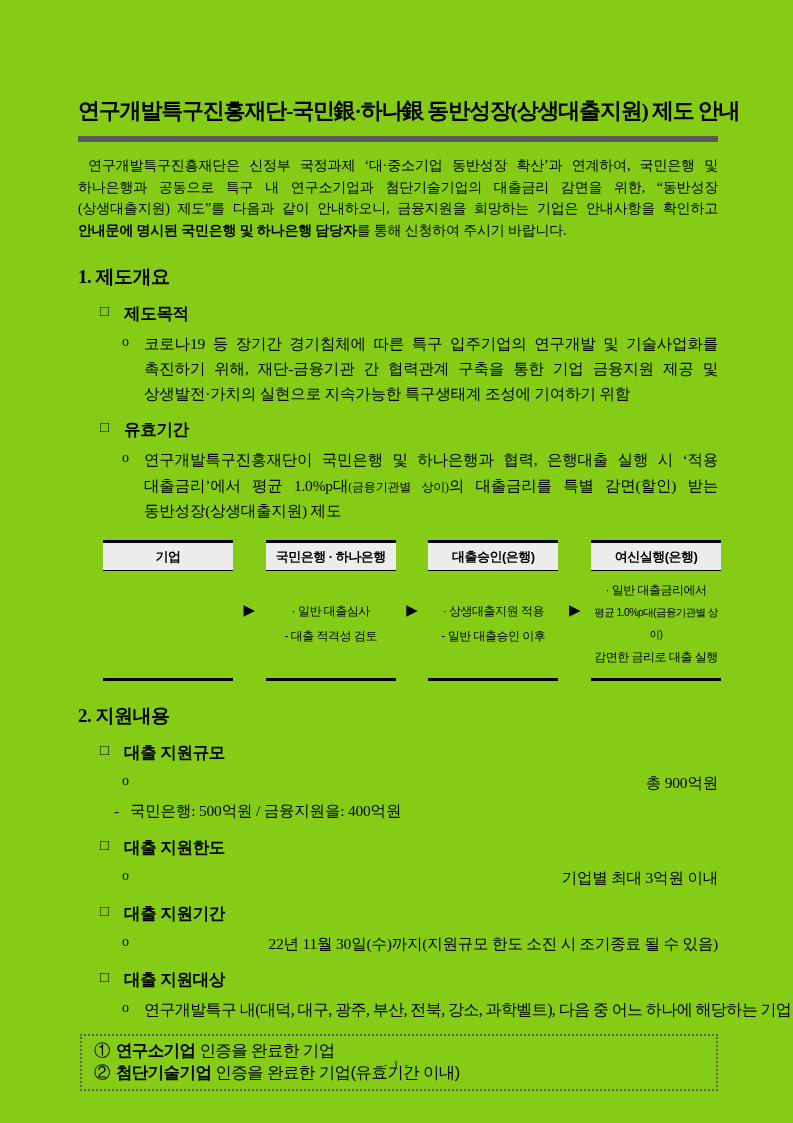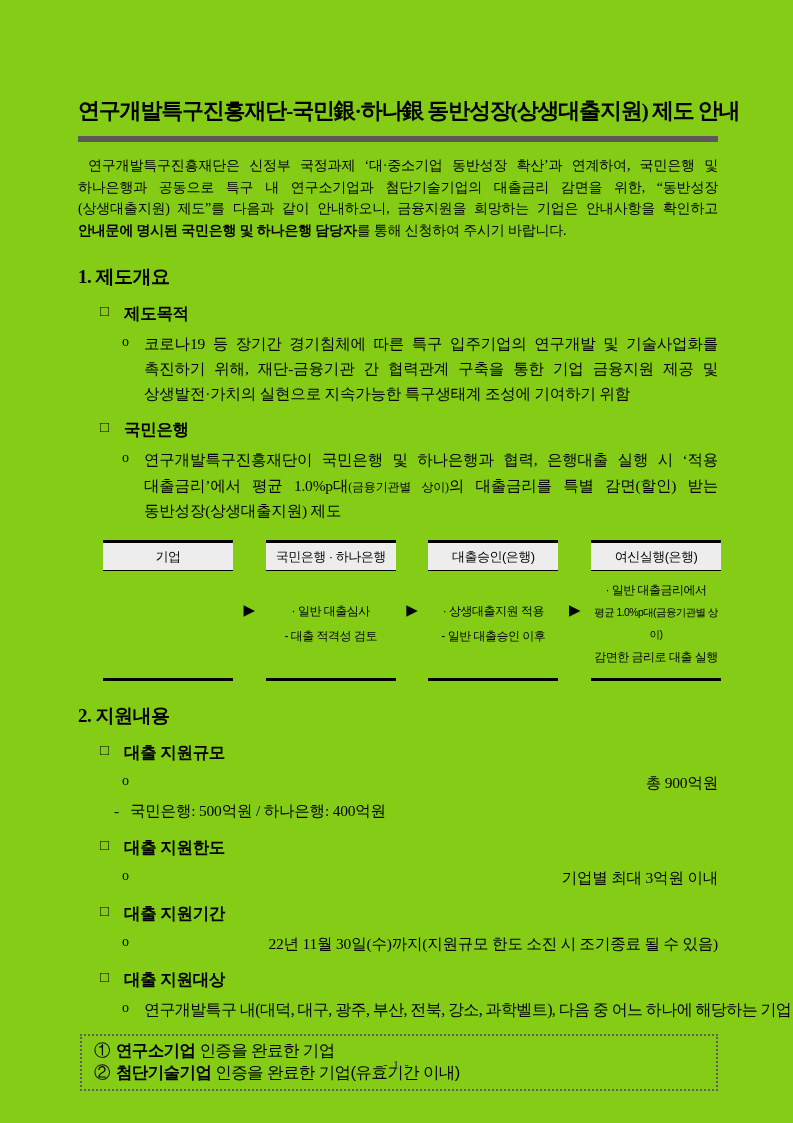--- a/index.html
+++ b/index.html
@@ -53,21 +53,21 @@
   
   .flow{display:flex;align-items:stretch;margin:17px 0 4px 25px;width:618px;}
   .flow-box{
     flex:0 0 130px;width:130px;
     border-top:3px solid #000;border-bottom:3px solid #000;
     display:flex;flex-direction:column;
     font-family:"Liberation Sans",sans-serif;
   }
   .flow-header{
     background:#ededed;border-bottom:1px solid #000;
-    font-weight:normal;font-size:13px;text-align:center;
+    font-weight:bold;font-size:13px;text-align:center;
     padding:5px 0 4px;letter-spacing:-0.5px;white-space:nowrap;
   }
   .flow-body{
     flex:1;display:flex;flex-direction:column;justify-content:center;
     font-size:12px;text-align:center;padding:7px 0 8px;line-height:2.05;
     letter-spacing:-0.5px;
   }
   .flow-body .tiny{font-size:10.5px;letter-spacing:-0.6px;}
   .flow-arrow{
     flex:1;display:flex;align-items:center;justify-content:center;
@@ -109,21 +109,21 @@
       <span class="box-marker">□</span>
       <span>제도목적</span>
     </div>
     <div class="o-row">
       <span class="o-marker">o</span>
       <span class="o-text">코로나19 등 장기간 경기침체에 따른 특구 입주기업의 연구개발 및 기술사업화를 촉진하기 위해, 재단-금융기관 간 협력관계 구축을 통한 기업 금융지원 제공 및 상생발전·가치의 실현으로 지속가능한 특구생태계 조성에 기여하기 위함</span>
     </div>
 
     <div class="box-row">
       <span class="box-marker">□</span>
-      <span>국민은행</span>
+      <span>유효기간</span>
     </div>
     <div class="o-row">
       <span class="o-marker">o</span>
       <span class="o-text"><span>연구개발특구진흥재단이 국민은행 및 하나은행과 협력, 은행대출 실행 시 ‘적용 대출금리’에서 평균 1.0%p대</span><span class="small">(금융기관별 상이)</span><span>의 대출금리를 특별 감면(할인) 받는 동반성장(상생대출지원) 제도</span></span>
     </div>
 
     <div class="flow">
       <div class="flow-box">
         <div class="flow-header">기업</div>
       </div>
@@ -159,21 +159,21 @@
     <div class="box-row">
       <span class="box-marker">□</span>
       <span>대출 지원규모</span>
     </div>
     <div class="o-row">
       <span class="o-marker">o</span>
       <span class="o-text nojust">총 900억원</span>
     </div>
     <div class="d-row">
       <span class="d-marker">-</span>
-      <span>국민은행: 500억원 / 하나은행: 400억원</span>
+      <span>국민은행: 500억원 / 금융지원을: 400억원</span>
     </div>
 
     <div class="box-row">
       <span class="box-marker">□</span>
       <span>대출 지원한도</span>
     </div>
     <div class="o-row">
       <span class="o-marker">o</span>
       <span class="o-text nojust">기업별 최대 3억원 이내</span>
     </div>

